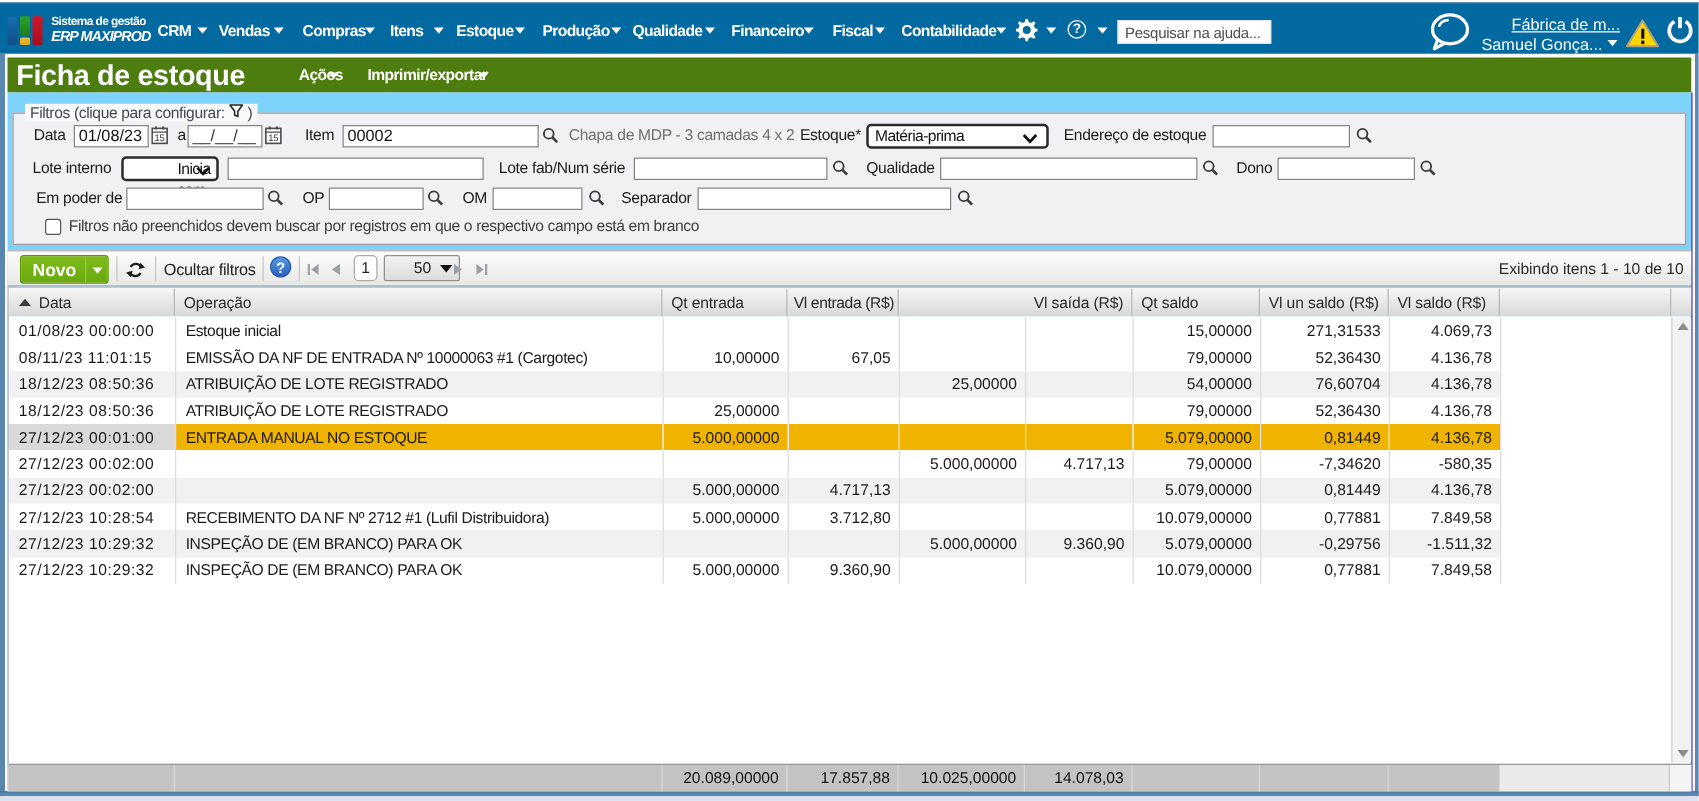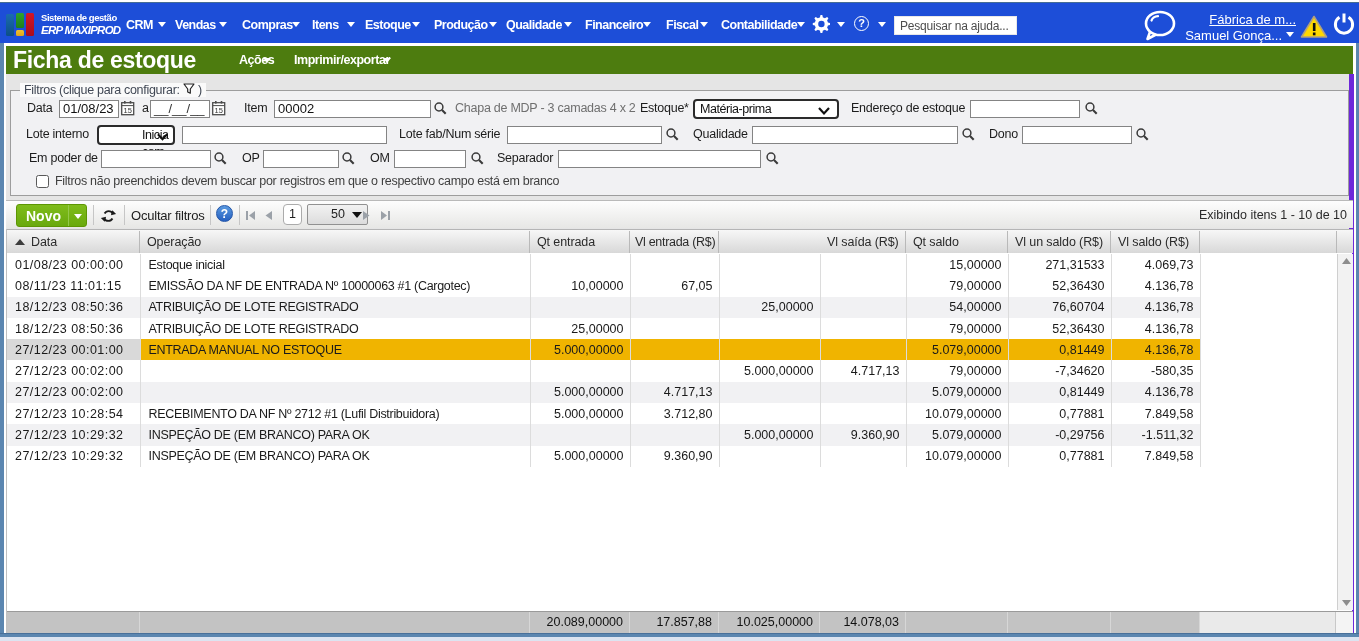--- a/index.html
+++ b/index.html
@@ -2,21 +2,21 @@
 <html><head>
 <meta charset="utf-8">
 <style>
 * { margin:0; padding:0; box-sizing:border-box; }
 html,body { width:1359px; height:641px; background:#fff; overflow:hidden; }
 body { font-family:"Liberation Sans", sans-serif; }
 .abs { position:absolute; }
 #page { position:relative; width:1359px; height:641px; background:#fff; }
 
 
-#topbar { left:0; top:2px; width:1359px; height:41px; background:#1d4ed8; border-top:1px solid #466d95; }
+#topbar { left:0; top:2px; width:1359px; height:41px; background:#0369a1; border-top:1px solid #466d95; }
 #leftedge { left:0; top:43px; width:4px; height:594px; background:#5b86b0; }
 #rightedge { left:1356px; top:43px; width:3px; height:594px; background:#5b86b0; }
 #bottomedge { left:0; top:633px; width:1359px; height:4px; background:#5b86b0; border-top:1px solid #48709a;}
 #bottomout { left:0; top:637px; width:1359px; height:4px; background:#dce4f1; }
 
 
 .logobar { top:8px; width:8px; border-radius:1.5px; }
 #logotxt1 { left:41px; top:9px; color:#fff; font-size:9.5px; font-weight:bold; letter-spacing:-0.45px; }
 #logotxt2 { left:41px; top:21px; color:#fff; font-size:11.5px; font-weight:bold; font-style:italic; letter-spacing:-0.75px;}
 .mi { top:15px; color:#fff; font-size:12.5px; font-weight:bold; letter-spacing:-0.5px; }
@@ -25,21 +25,21 @@
 #userlink { top:9px; right:63px; color:#fff; font-size:13px; text-decoration:underline; }
 #username { top:25px; right:77px; color:#fff; font-size:13px; }
 
 
 #titlebar { left:6px; top:46px; width:1347px; height:28px; background:#4d7c0f; }
 #pagetitle { left:7px; top:0px; color:#fff; font-size:23px; font-weight:bold; letter-spacing:-0.3px; line-height:28px; }
 .tmenu { top:7px; color:#fff; font-size:12.5px; font-weight:bold; letter-spacing:-0.45px;margin-left:13px; }
 .tcar { border-top-color:#fff; top:12px; }
 
 
-#content { left:6px; top:74px; width:1348px; height:559px; background:#e5e5e5; border-right:5px solid #6d28d9; }
+#content { left:6px; top:74px; width:1348px; height:559px; background:#7dd3fc; border-right:1px solid #6d28d9; }
 
 
 #fs { left:4px; top:16px; width:1339px; height:106px; border:1px solid #9d9d9d; background:#f1f1f3; }
 #fslegend { left:14px; top:9px; background:#fafafa; color:#414855; font-size:12.5px; letter-spacing:-0.3px; padding:0 4px; }
 .flbl { color:#1c1c1c; font-size:12.5px; letter-spacing:-0.25px; }
 .fin { position:absolute; height:18px; border:1px solid #848484; background:#fff; font-size:13px; color:#111; padding:0 3px; font-family:"Liberation Sans",sans-serif;}
 .fsel { position:absolute; height:20px; border:2px solid #2b2b2b; border-radius:4px; background:#fff; font-size:12.5px; color:#111; padding-left:5px; letter-spacing:-0.45px; }
 .mag { position:absolute; width:13px; height:13px; }
 
 

